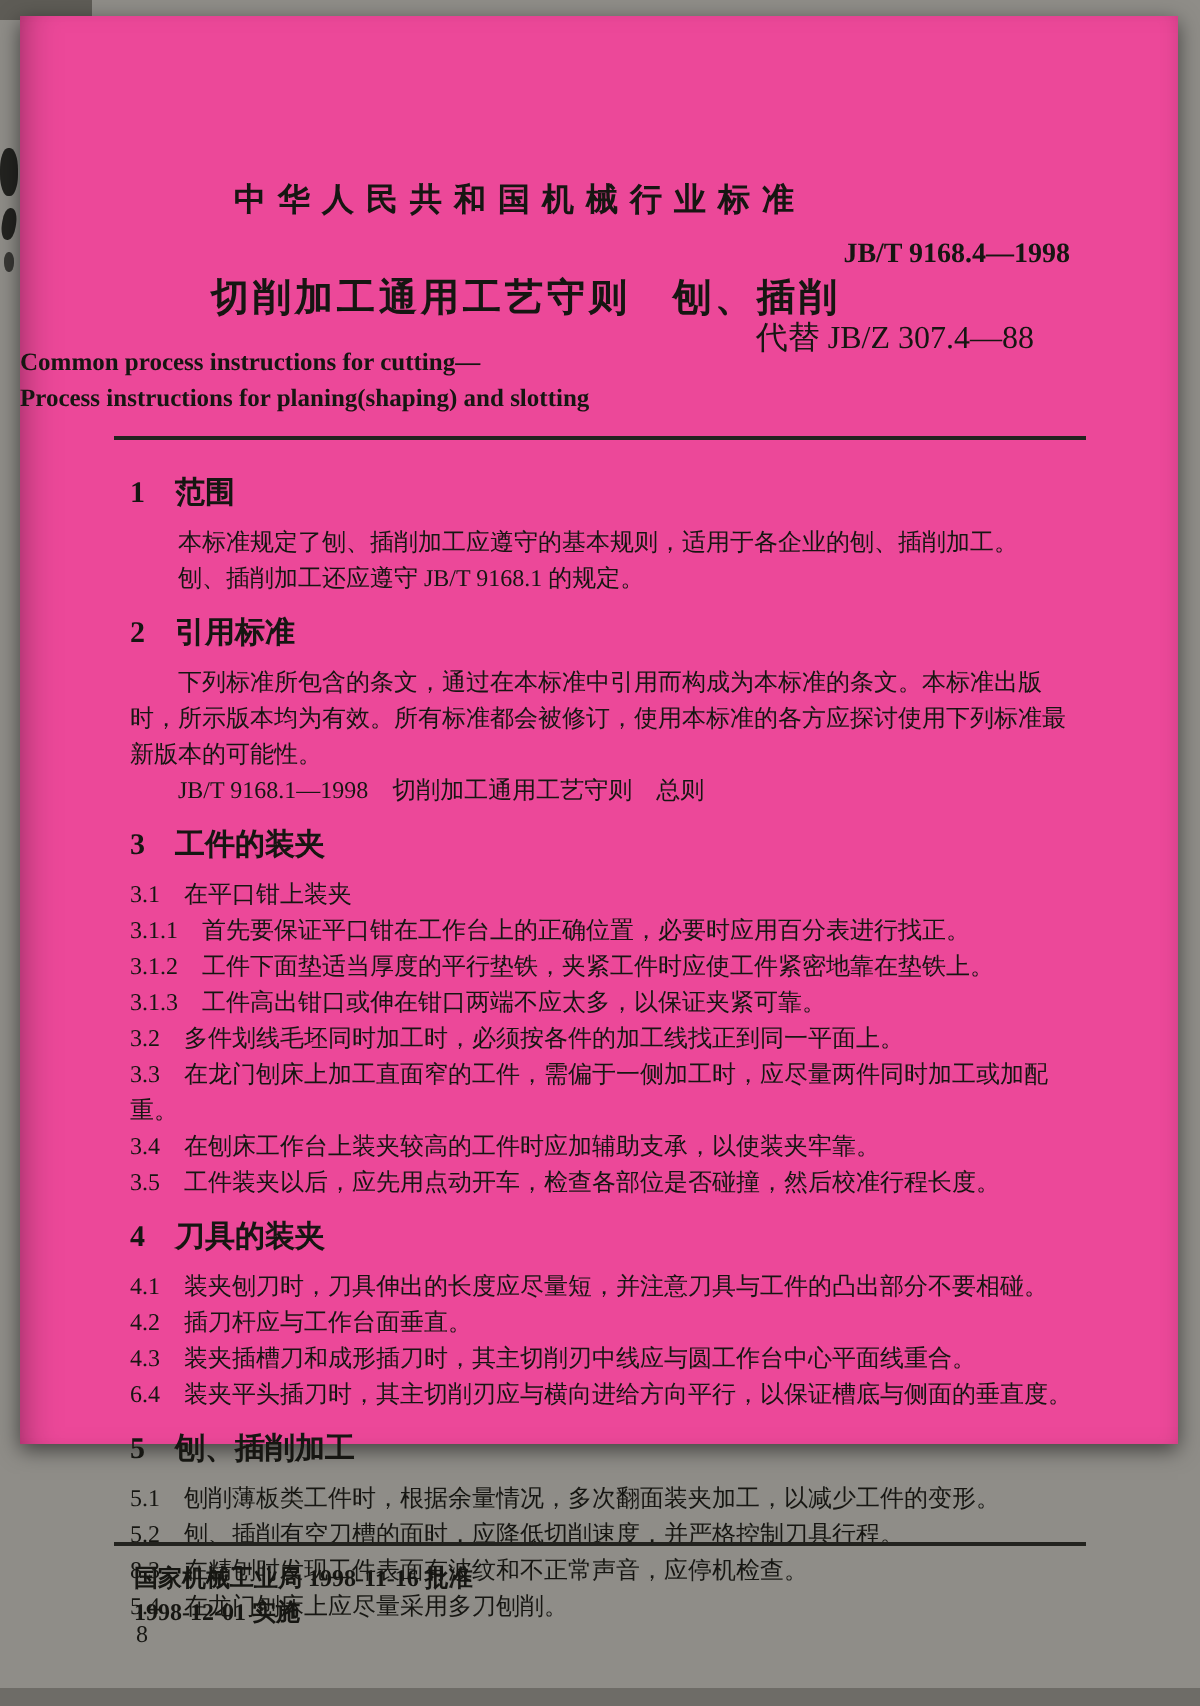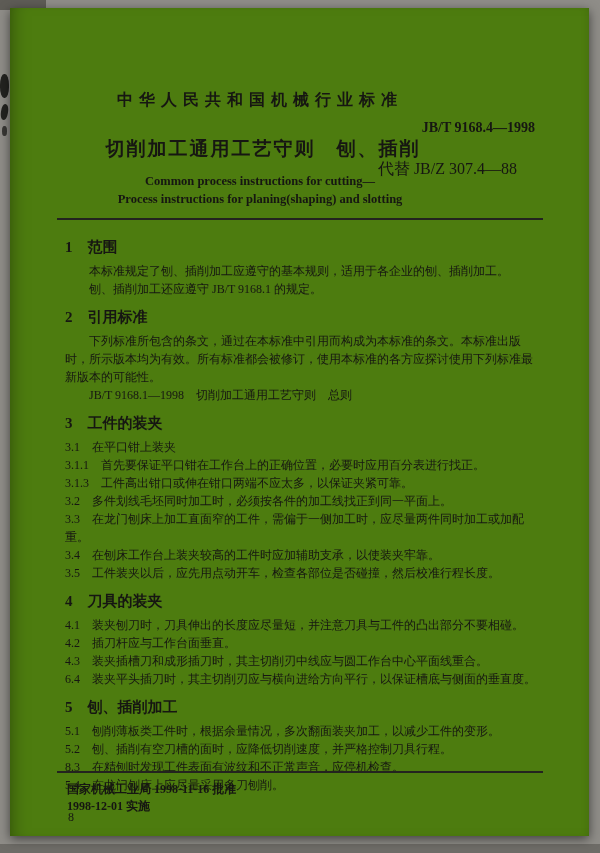--- a/index.html
+++ b/index.html
@@ -11,34 +11,34 @@
     overflow:hidden;
   }
   .scan{position:relative;width:600px;height:853px;}
   .corner-shade{position:absolute;top:0;left:0;width:46px;height:10px;background:#5e5c56;}
   .smudge{position:absolute;background:#232320;border-radius:45%;}
   .smudge.s1{left:0;top:74px;width:9px;height:24px;}
   .smudge.s2{left:1px;top:104px;width:7px;height:16px;transform:rotate(8deg);}
   .smudge.s3{left:2px;top:126px;width:5px;height:10px;opacity:.8;}
   .bottom-band{position:absolute;bottom:0;left:0;width:100%;height:9px;background:#6e6c67;}
   .page{
-    position:absolute;left:10px;top:8px;width:579px;height:828px;
-    background:#4d7c0f;color:#161612;
+    position:absolute;left:10px;top:8px;width:579px;height:714px;
+    background:#ec4899;color:#161612;
     box-shadow:inset 14px 0 20px -16px rgba(0,0,0,.5),
                inset -6px 0 12px -10px rgba(0,0,0,.3),
                0 3px 10px rgba(0,0,0,.55);
   }
   
   .org-line{position:absolute;top:82px;left:0;width:500px;text-align:center;
     font-size:16px;font-weight:bold;letter-spacing:6px;}
   .std-no{position:absolute;top:112px;right:54px;font-size:14px;font-weight:bold;}
   .doc-title{position:absolute;top:128px;left:0;width:480px;text-align:center;
     font-size:19px;font-weight:bold;letter-spacing:2px;margin-left:13px;}
   .replaces{position:absolute;top:151px;right:72px;font-size:16px;margin-left:42px;}
-  .en-title{position:absolute;left:0;width:500px;text-align:center;
+  .en-title{position:absolute;left:0;width:500px;text-align:left;
     font-size:12.5px;font-weight:bold;}
   .en1{top:166px;} .en2{top:184px;}
   .rule{position:absolute;left:47px;right:46px;height:2px;background:#23231f;}
   .rule.top{top:210px;}
   .rule.bottom{top:763px;}
   
   .content{position:absolute;top:230px;left:55px;right:48px;
     font-size:12px;line-height:18px;}
   .content h2{font-size:15px;font-weight:bold;margin:10px 0 6px 0;line-height:18px;}
   .content section:first-child h2{margin-top:0;}
@@ -81,20 +81,21 @@
       <section>
         <h2>2　引用标准</h2>
         <p class="indent">下列标准所包含的条文，通过在本标准中引用而构成为本标准的条文。本标准出版时，所示版本均为有效。所有标准都会被修订，使用本标准的各方应探讨使用下列标准最新版本的可能性。</p>
         <p class="indent">JB/T 9168.1—1998　切削加工通用工艺守则　总则</p>
       </section>
 
       <section>
         <h2>3　工件的装夹</h2>
         <p>3.1　在平口钳上装夹</p>
         <p>3.1.1　首先要保证平口钳在工作台上的正确位置，必要时应用百分表进行找正。</p>
+        <p>3.1.2　工件下面垫适当厚度的平行垫铁，夹紧工件时应使工件紧密地靠在垫铁上。</p>
         <p>3.1.3　工件高出钳口或伸在钳口两端不应太多，以保证夹紧可靠。</p>
         <p>3.2　多件划线毛坯同时加工时，必须按各件的加工线找正到同一平面上。</p>
         <p>3.3　在龙门刨床上加工直面窄的工件，需偏于一侧加工时，应尽量两件同时加工或加配重。</p>
         <p>3.4　在刨床工作台上装夹较高的工件时应加辅助支承，以使装夹牢靠。</p>
         <p>3.5　工件装夹以后，应先用点动开车，检查各部位是否碰撞，然后校准行程长度。</p>
       </section>
 
       <section>
         <h2>4　刀具的装夹</h2>
         <p>4.1　装夹刨刀时，刀具伸出的长度应尽量短，并注意刀具与工件的凸出部分不要相碰。</p>

